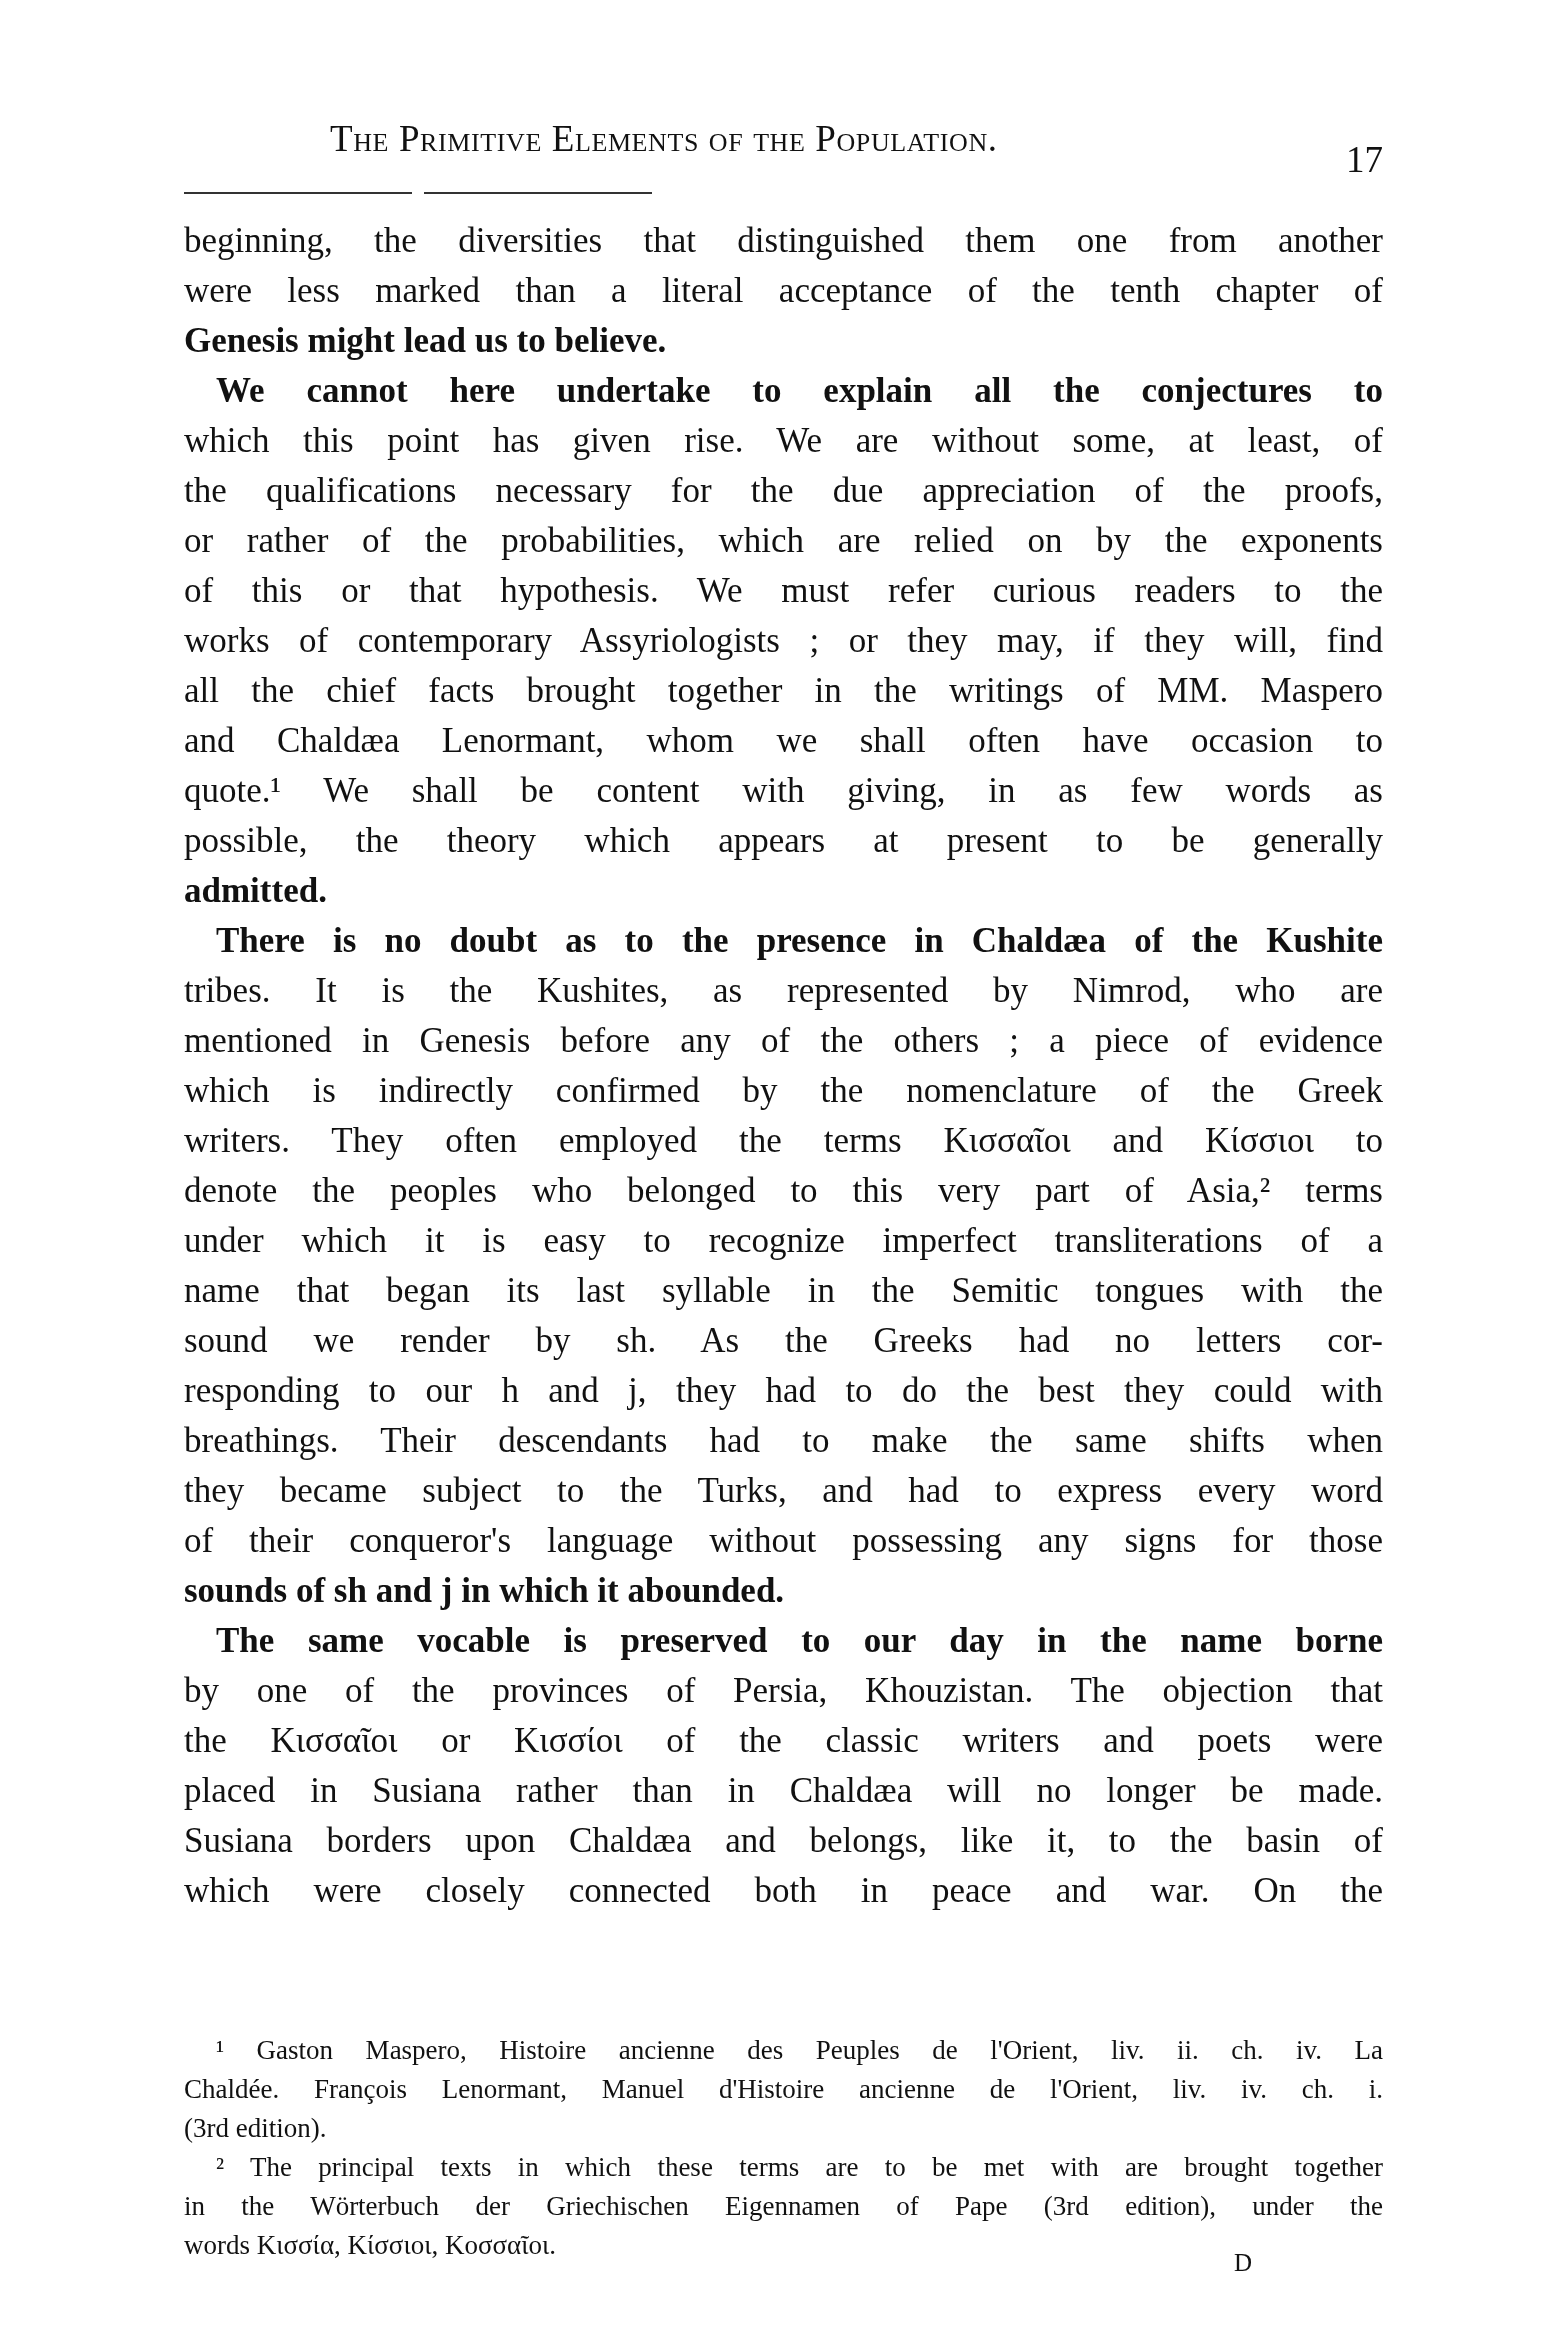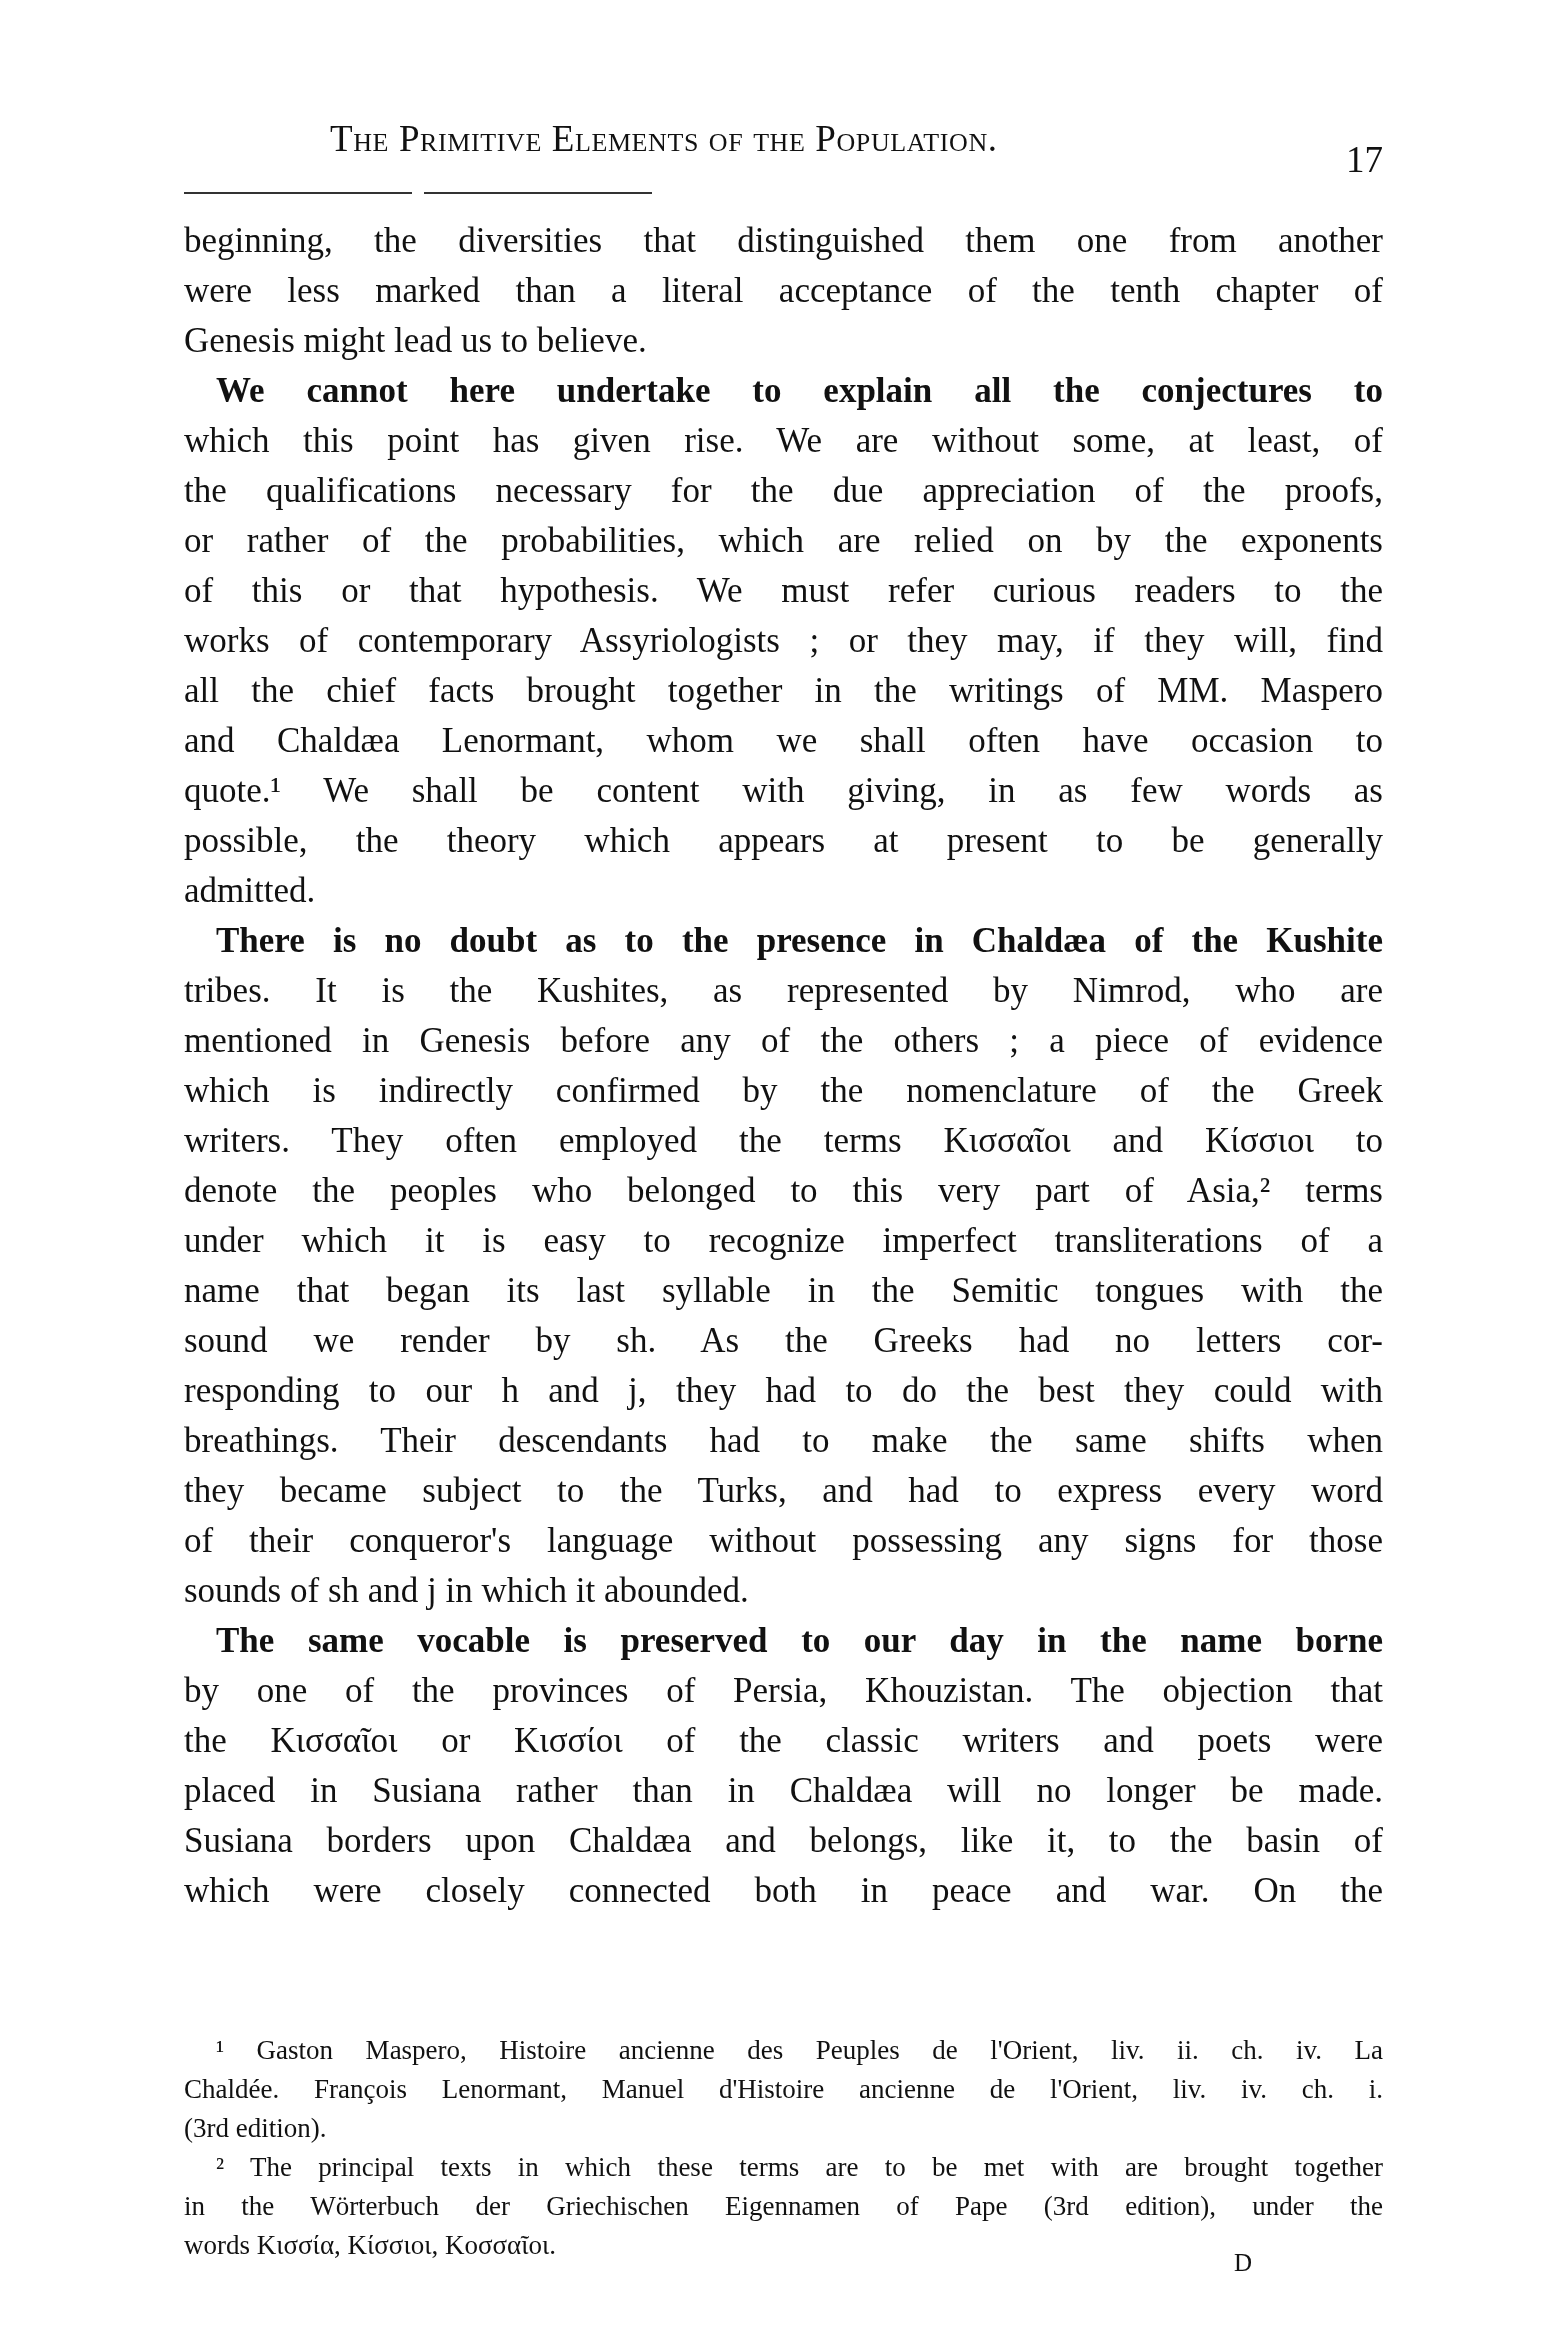--- a/index.html
+++ b/index.html
@@ -6,21 +6,21 @@
   body{width:1567px;height:2342px;position:relative;overflow:hidden;color:#111;
        font-family:"Liberation Serif","DejaVu Serif",serif;}
   .header{position:absolute;top:117px;left:184px;width:1199px;height:51px;}
   .running-title{position:absolute;left:146px;top:0;font-size:37px;letter-spacing:0.6px;font-variant:small-caps;}
   .page-number{position:absolute;right:0;top:1.3px;font-size:37px;margin-top:20px;}
   .rule{position:absolute;top:192px;left:184px;height:1.9px;background:#333;}
   .rule.r1{width:228px;}
   .rule.r2{left:424px;width:228px;}
   .body{position:absolute;left:184px;top:216px;width:1199px;font-size:35px;line-height:50px;}
   .line{display:block;text-align:justify;text-align-last:justify;white-space:nowrap;height:50px;overflow:visible;}
-  .line.last{text-align-last:left;}
+  .line.last{text-align-last:left;font-weight:bold;}
   .line.indent{padding-left:32px;font-weight:bold;}
   .footnotes{position:absolute;left:184px;top:2011px;width:1199px;font-size:27px;line-height:39px;margin-top:20px;}
   .fline{display:block;text-align:justify;text-align-last:justify;white-space:nowrap;height:39px;}
   .fline.last{text-align-last:left;}
   .fline.indent{padding-left:32px;}
   .signature{position:absolute;left:1234px;top:2249px;font-size:25px;}
 </style>
 </head>
 <body>
 

